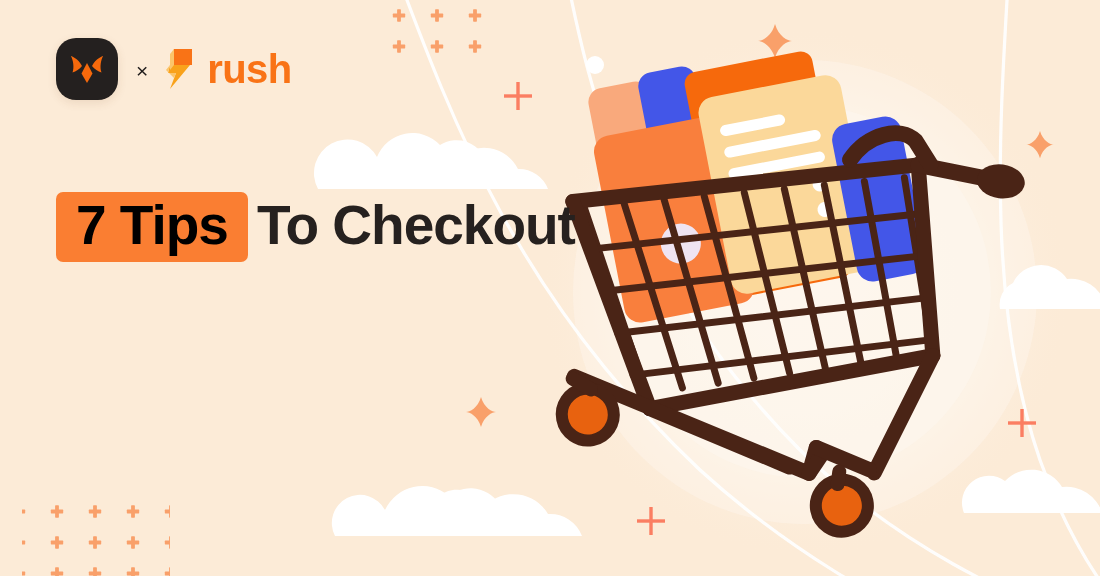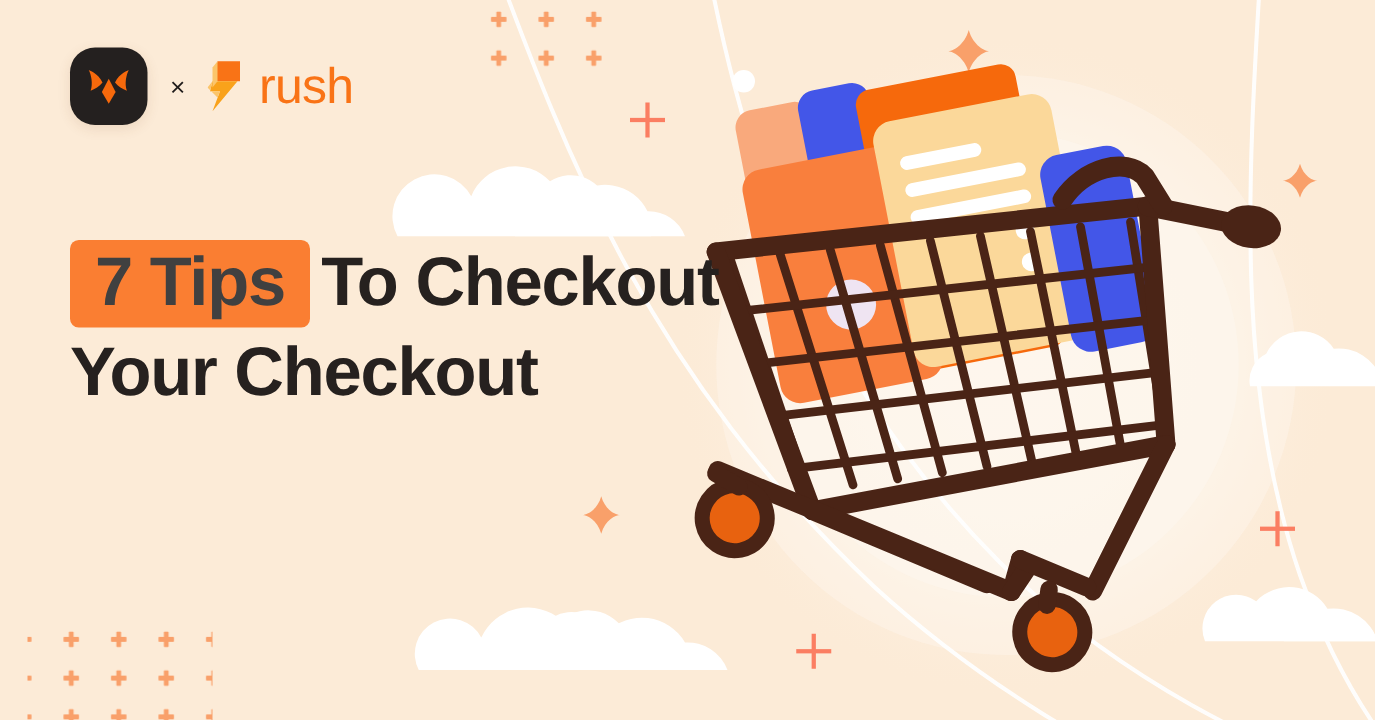--- a/index.html
+++ b/index.html
@@ -31,40 +31,40 @@
     display:flex; align-items:center; justify-content:center;
     box-shadow:0 3px 10px rgba(120,70,30,.12);
   }
   .logo-mark svg { display:block; }
   .x-sep {
     font-size:21px; color:#1F1B1A; font-weight:400;
     line-height:1; margin-top:2px;
   }
   .rush-logo { display:flex; align-items:center; gap:11px; }
   .rush-word {
-    font-size:40px; font-weight:400; color:#F97316;
+    font-size:40px; font-weight:700; color:#F97316;
     letter-spacing:-0.6px; line-height:1;
   }
 
   
   .headline {
     position:absolute; left:56px; top:190px;
     z-index:6;
     font-weight:700;
     font-size:55px;
     line-height:71px;
     letter-spacing:-1px;
     color:#26211F;
     max-width:540px;
   }
   .headline .row { display:block; white-space:nowrap; }
   .hl-chip {
     display:inline-block;
     background:#FA7E32;
-    color:#404040;
+    color:#000000;
     border-radius:7px;
     padding:5px 20px 9px 20px;
     margin-right:9px;
     line-height:56px;
     vertical-align:baseline;
   }
 
   
   .cart-art {
     position:absolute; left:540px; top:30px;
@@ -258,16 +258,15 @@
         <path d="M4 18 L0 23 L8 31 L10 26 L2 26 Z" fill="#FBC56B"></path>
       </svg>
       <span class="rush-word">rush</span>
     </div>
   </div>
 
   <h1 class="headline">
     <span class="row">
       <span class="hl-chip">7 Tips</span><span>To Checkout</span>
     </span>
-    <span class="row">Your Checkout</span>
   </h1>
 
 </div>
 
 </body></html>

